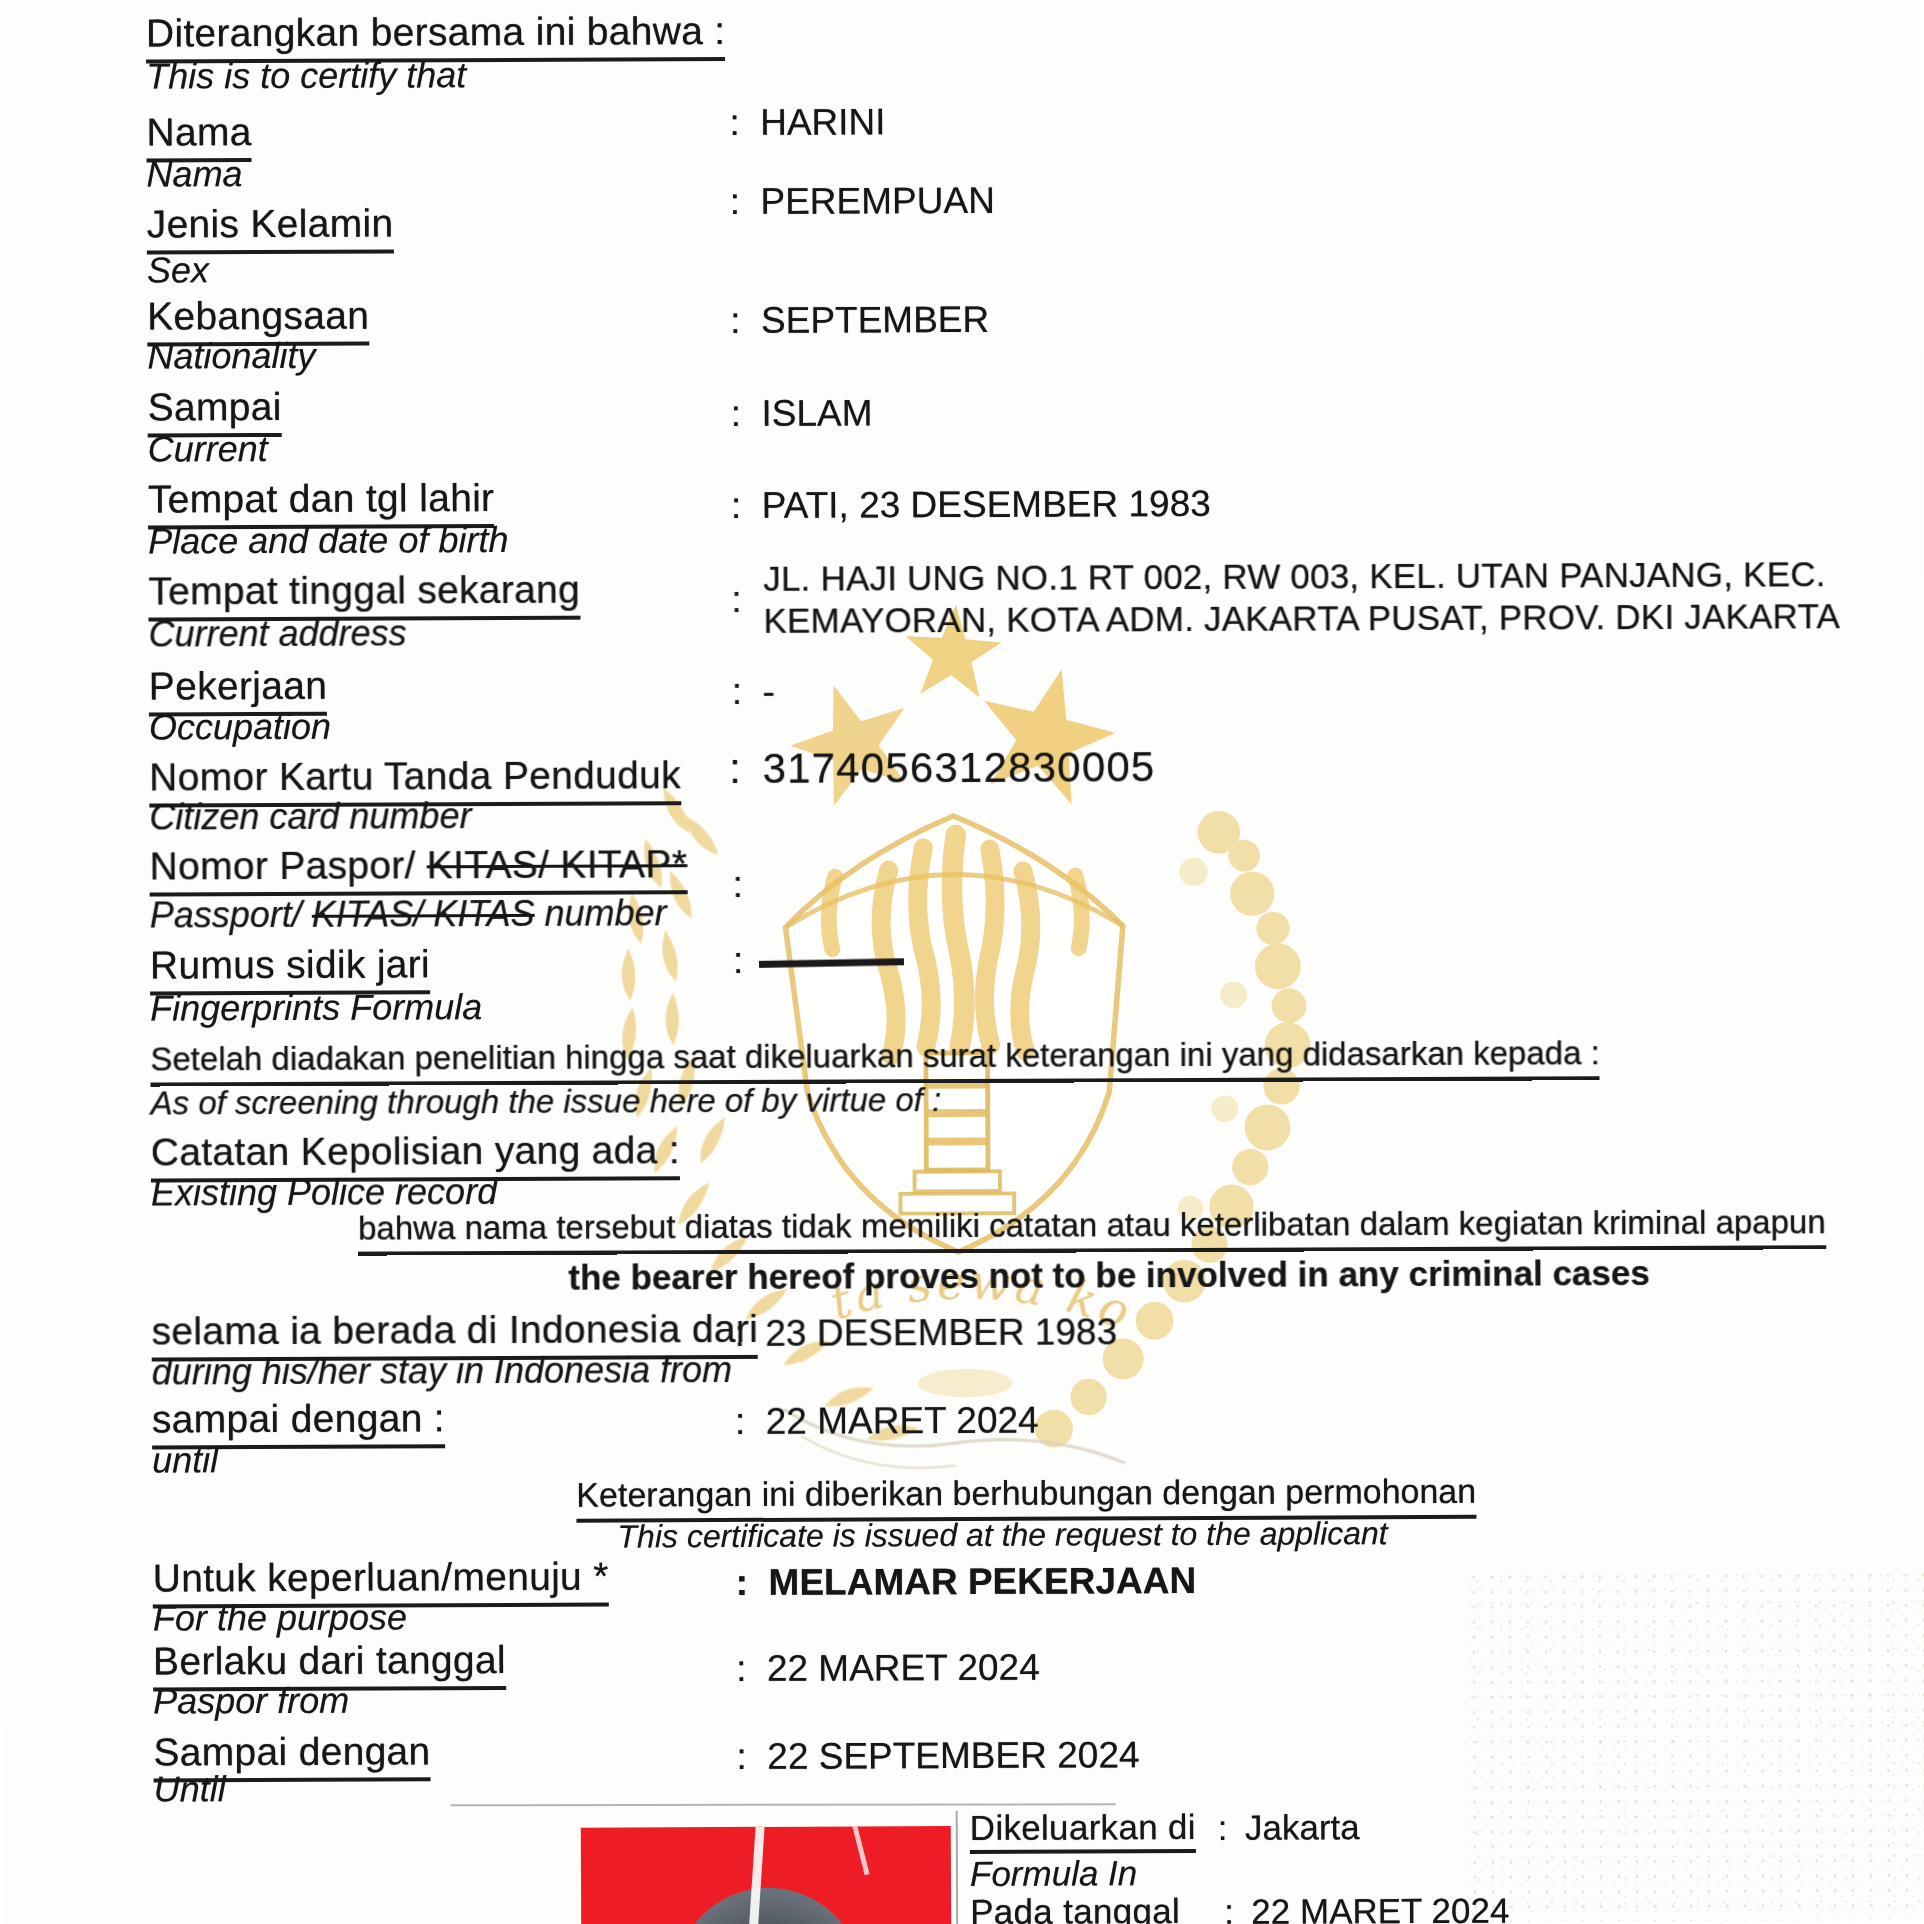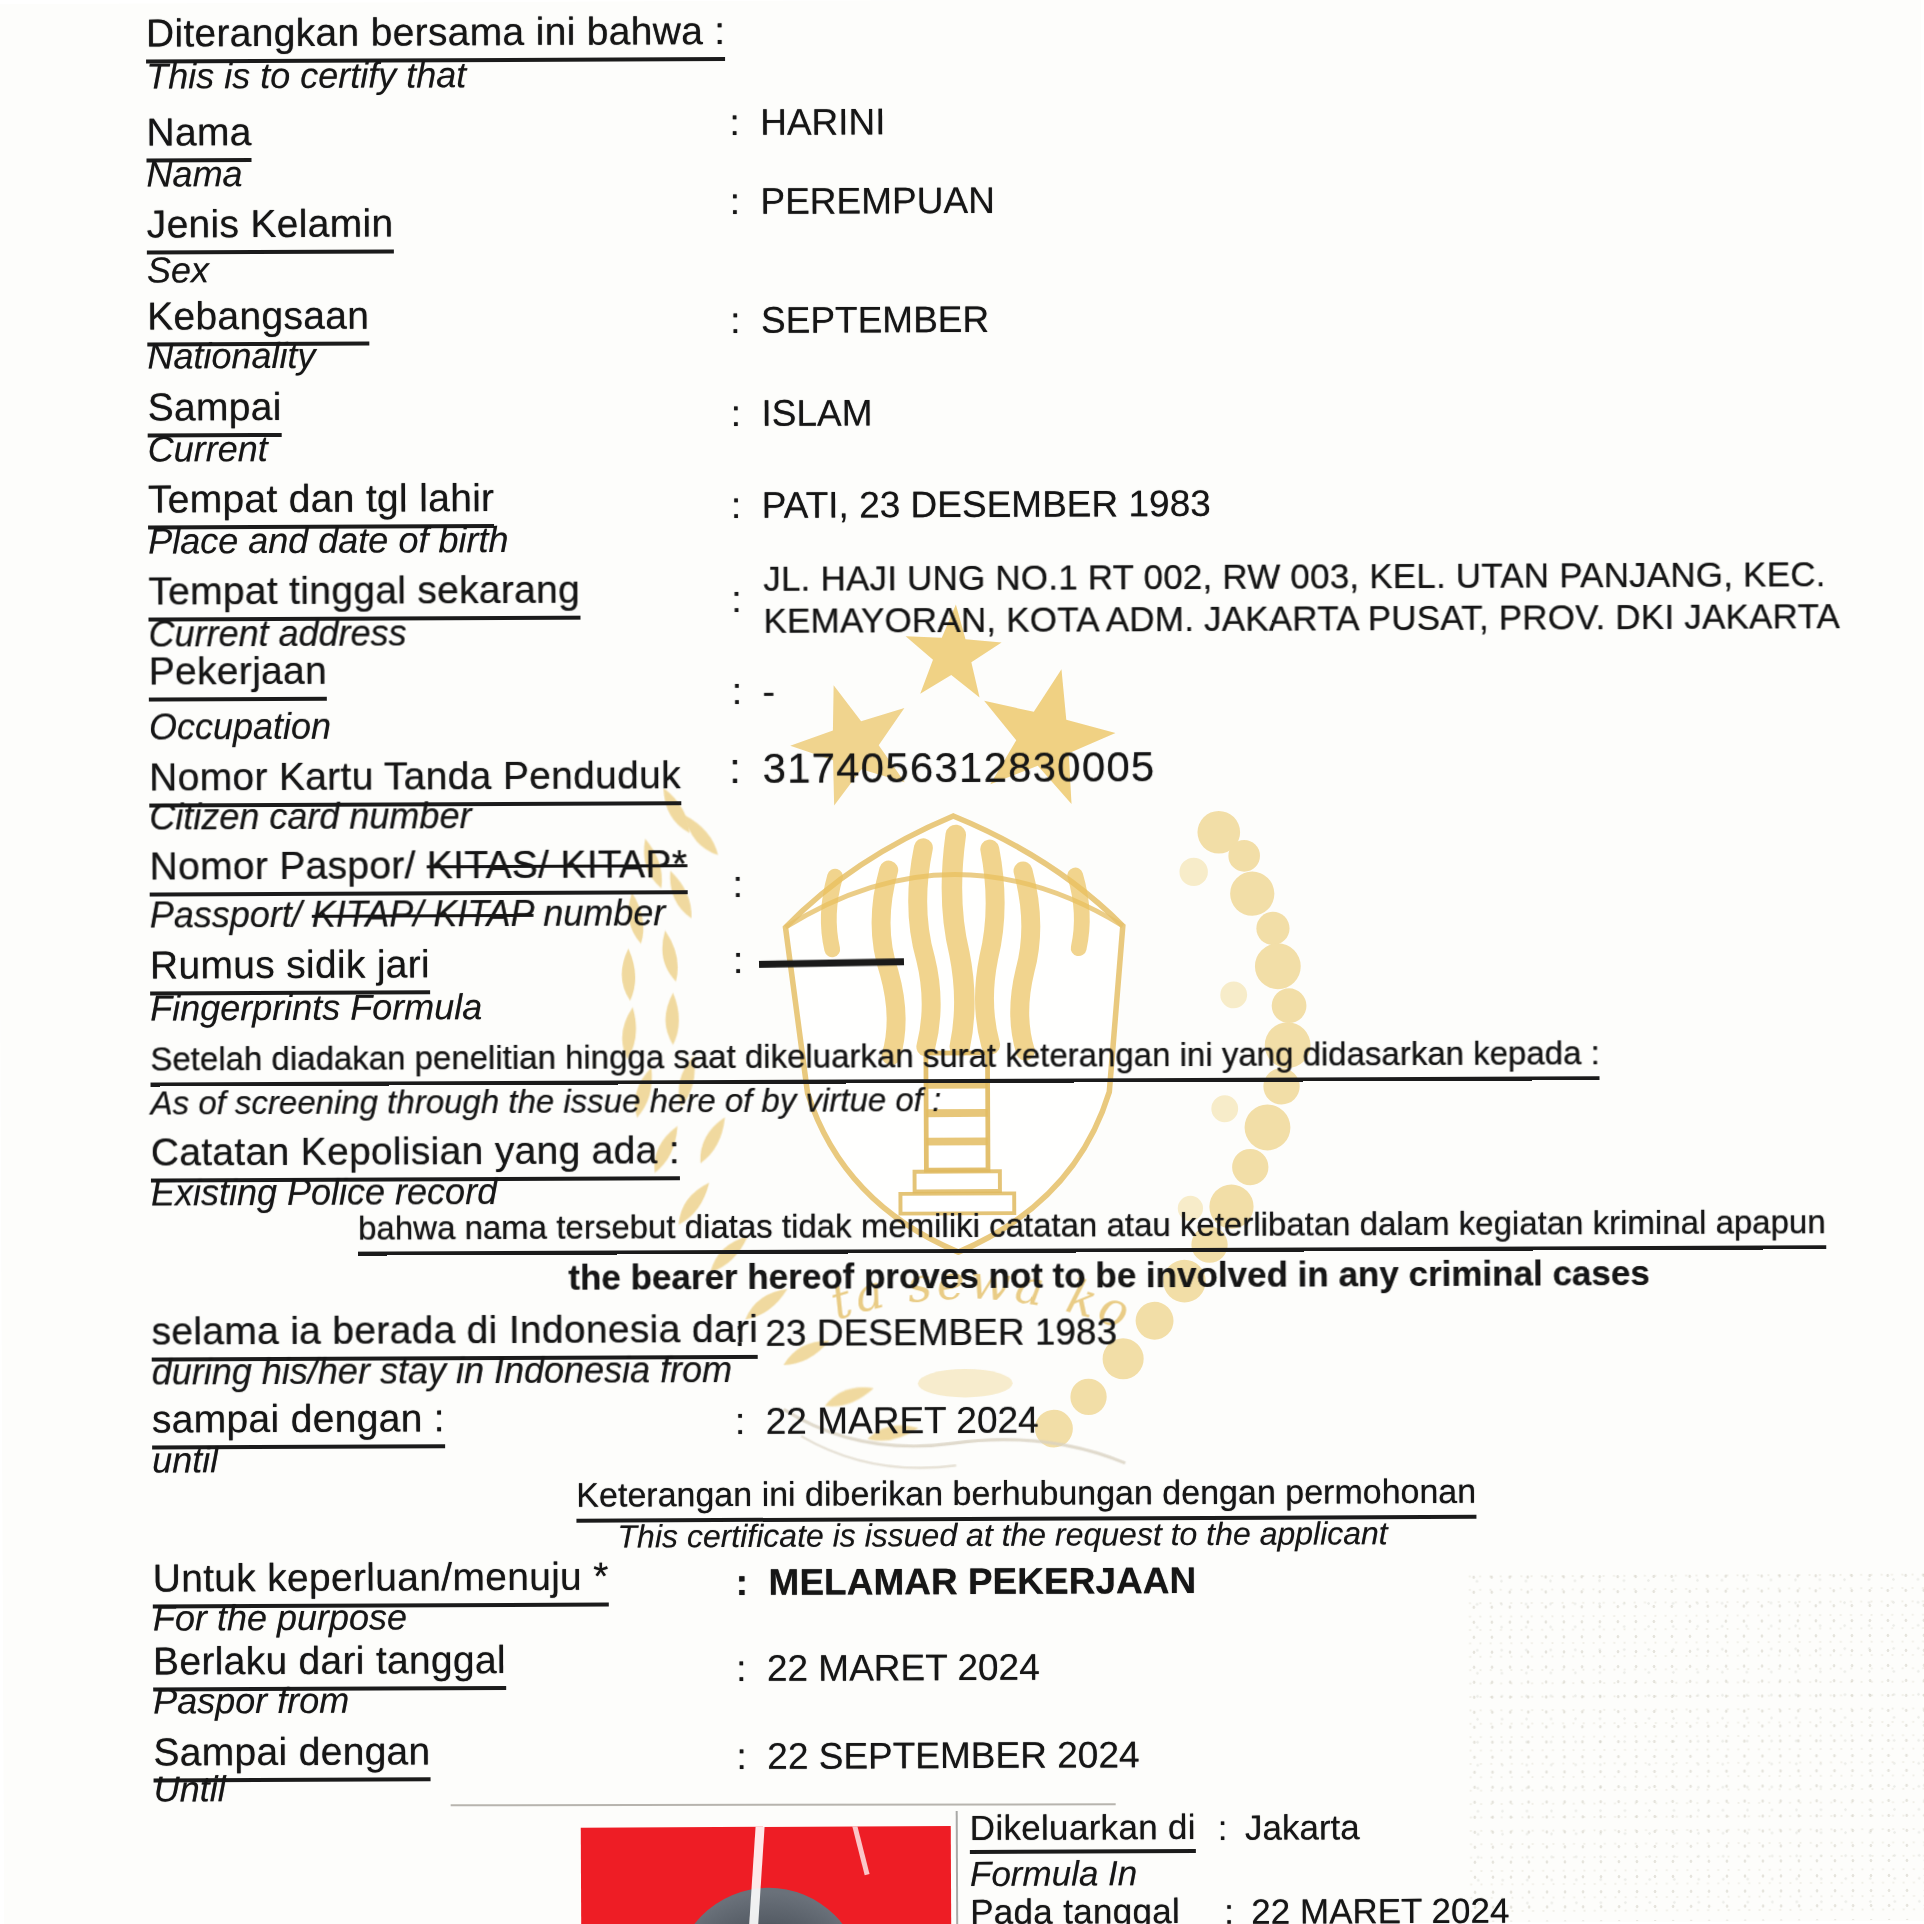--- a/index.html
+++ b/index.html
@@ -173,40 +173,40 @@
   <div class="t len" style="left:150px;top:517px">Place and date of birth</div>
 
   <div class="t lid u" style="left:150px;top:566px">Tempat tinggal sekarang</div>
   <div class="t val" style="left:733px;top:578px">
     <span>:</span>
   </div>
   <div class="t val addr" style="left:765px;top:558px">JL. HAJI UNG NO.1 RT 002, RW 003, KEL. UTAN PANJANG, KEC.</div>
   <div class="t val addr" style="left:765px;top:600px">KEMAYORAN, KOTA ADM. JAKARTA PUSAT, PROV. DKI JAKARTA</div>
   <div class="t len" style="left:150px;top:610px">Current address</div>
 
-  <div class="t lid u" style="left:150px;top:646px">Pekerjaan</div>
+  <div class="t lid u" style="left:150px;top:661px">Pekerjaan</div>
   <div class="t val" style="left:733px;top:670px">
     <span>:</span>
       <span>-</span>
   </div>
   <div class="t len" style="left:150px;top:703px">Occupation</div>
 
   <div class="t lid u" style="left:150px;top:752px">Nomor Kartu Tanda Penduduk</div>
   <div class="t val ktp" style="left:730px;top:744px">
     <span>:</span>
       <span>3174056312830005</span>
   </div>
   <div class="t len" style="left:150px;top:793px">Citizen card number</div>
 
   <div class="t lid u" style="left:150px;top:841px"><span>Nomor Paspor/ </span><span class="strike">KITAS/ KITAP*</span></div>
   <div class="t val" style="left:733px;top:863px">
     <span>:</span>
       <span></span>
   </div>
-  <div class="t len" style="left:150px;top:891px"><span>Passport/ </span><span class="strike">KITAP/ KITAP</span><span> number</span></div>
+  <div class="t len" style="left:150px;top:891px"><span>Passport/ </span><span class="strike">KITAS/ KITAS</span><span> number</span></div>
 
   <div class="t lid u" style="left:150px;top:940px">Rumus sidik jari</div>
   <div class="t val" style="left:733px;top:939px">
     <span>:</span>
   </div>
   <div class="hr-fp"></div>
   <div class="t len" style="left:150px;top:984px">Fingerprints Formula</div>
 
   <div class="t lid u s42" style="left:150px;top:1037px;letter-spacing:0">Setelah diadakan penelitian hingga saat dikeluarkan surat keterangan ini yang didasarkan kepada :</div>
   <div class="t len s42" style="left:150px;top:1081px">As of screening through the issue here of by virtue of :</div>

